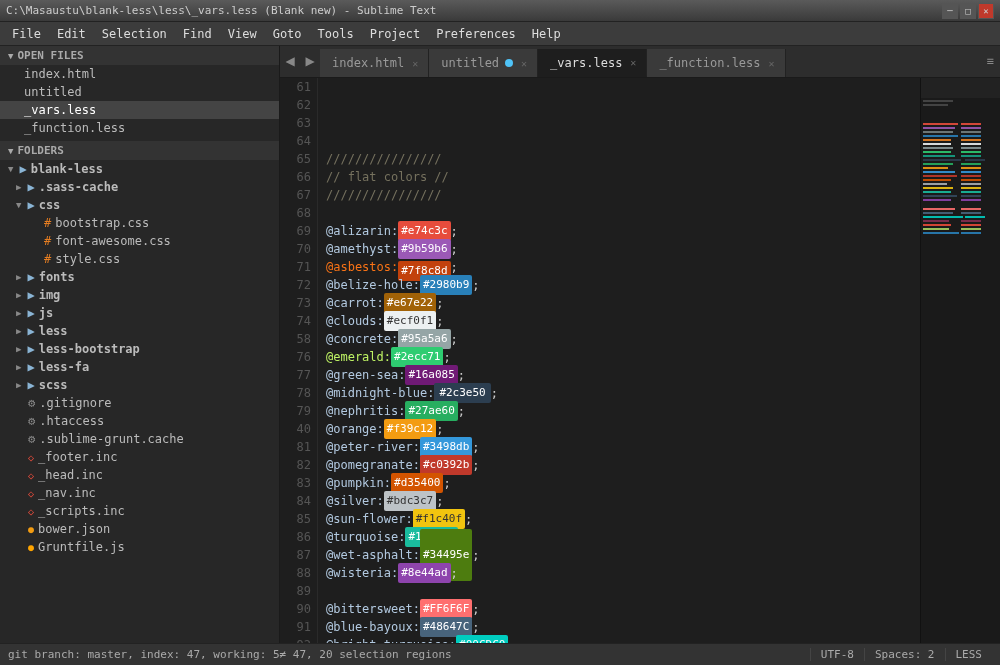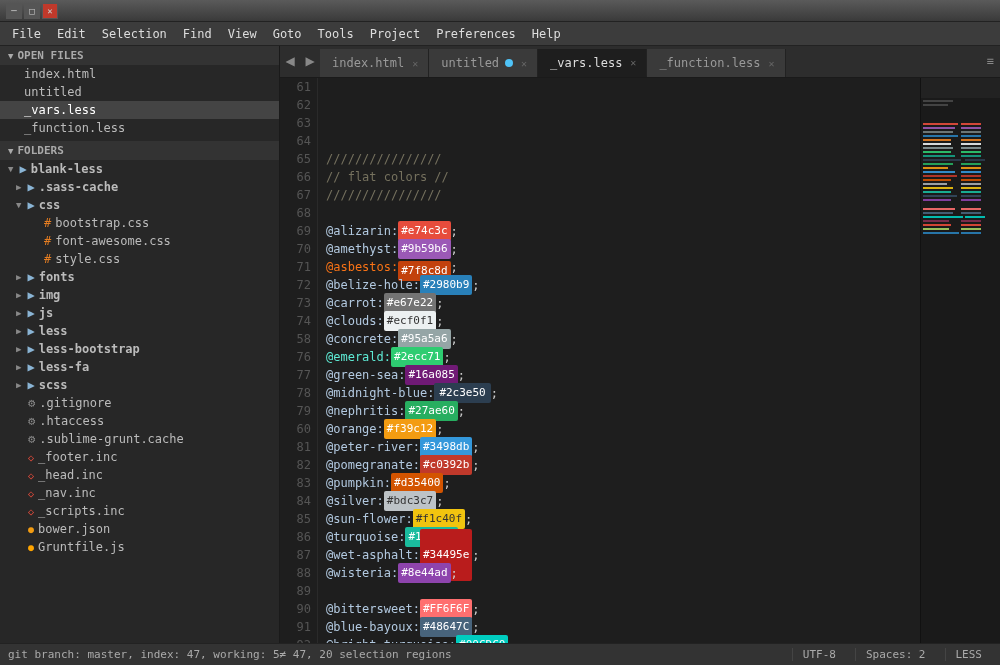--- a/index.html
+++ b/index.html
@@ -166,40 +166,41 @@
     
     #statusbar {
       height: 22px;
       background: #333;
       border-top: 1px solid #222;
       display: flex;
       align-items: center;
       padding: 0 8px;
       font-size: 11px;
       color: #aaa;
-      gap: 9px;
+      gap: 0;
     }
     #statusbar .git-info { flex: 1; }
     #statusbar .status-item { padding: 0 10px; border-left: 1px solid #444; }
 
     .folder-row {
       display: flex; align-items: center; gap: 4px;
       padding: 2px 8px 2px 8px;
       color: #bbb; font-size: 12px; cursor: pointer;
       font-weight: bold;
     }
     .sub-folder { padding-left: 16px; }
 
     .triangleR { color: #888; font-size: 9px; margin-right: 2px; }
     .triangleD { color: #888; font-size: 9px; margin-right: 2px; }
   </style>
 </head>
 <body>
 
 <div id="titlebar">
+  <span style="font-size:11px; color:#ccc; flex:1;">C:\Masaustu\blank-less\less\_vars.less (Blank new) - Sublime Text</span>
   <div class="controls">
     <div class="ctrl-btn min">─</div>
     <div class="ctrl-btn max">□</div>
     <div class="ctrl-btn close">✕</div>
   </div>
 </div>
 
 <div id="menubar">
 <div class="menu-item">File</div>
     <div class="menu-item">Edit</div>
@@ -377,21 +378,21 @@
           <div style="height: 18px; line-height: 18px;">70</div>
           <div style="height: 18px; line-height: 18px;">71</div>
           <div style="height: 18px; line-height: 18px;">72</div>
           <div style="height: 18px; line-height: 18px;">73</div>
           <div style="height: 18px; line-height: 18px;">74</div>
           <div style="height: 18px; line-height: 18px;">58</div>
           <div style="height: 18px; line-height: 18px;">76</div>
           <div style="height: 18px; line-height: 18px;">77</div>
           <div style="height: 18px; line-height: 18px;">78</div>
           <div style="height: 18px; line-height: 18px;">79</div>
-          <div style="height: 18px; line-height: 18px;">60</div>
+          <div style="height: 18px; line-height: 18px;">40</div>
           <div style="height: 18px; line-height: 18px;">81</div>
           <div style="height: 18px; line-height: 18px;">82</div>
           <div style="height: 18px; line-height: 18px;">83</div>
           <div style="height: 18px; line-height: 18px;">84</div>
           <div style="height: 18px; line-height: 18px;">85</div>
           <div style="height: 18px; line-height: 18px;">86</div>
           <div style="height: 18px; line-height: 18px;">87</div>
           <div style="height: 18px; line-height: 18px;">88</div>
           <div style="height: 18px; line-height: 18px;">89</div>
           <div style="height: 18px; line-height: 18px;">90</div>
@@ -404,35 +405,35 @@
           <div class="code-line">&nbsp;</div>
           <div class="code-line">&nbsp;</div>
           <div class="code-line"><span class="comment">////////////////</span></div>
           <div class="code-line"><span class="comment">// flat colors //</span></div>
           <div class="code-line"><span class="comment">////////////////</span></div>
           <div class="code-line">&nbsp;</div>
           <div class="code-line"><span class="var-name" style="color: rgb(178, 201, 224);">@alizarin:</span>    <span class="color-val" style="background-color: rgb(231, 76, 60); color: rgb(255, 255, 255); padding: 1px 3px; border-radius: 2px;">#e74c3c</span>;</div>
           <div class="code-line"><span class="var-name" style="color: rgb(178, 201, 224);">@amethyst:</span>    <span class="color-val" style="background-color: rgb(155, 89, 182); color: rgb(255, 255, 255); padding: 1px 3px; border-radius: 2px;">#9b59b6</span>;</div>
           <div class="code-line"><span class="var-name" style="color: #f97316;">@asbestos:</span>    <span class="color-val" style="background-color: #c2410c; color: rgb(255, 255, 255); padding: 1px 3px; border-radius: 2px; margin-top: 8px;">#7f8c8d</span>;</div>
           <div class="code-line"><span class="var-name" style="color: rgb(178, 201, 224);">@belize-hole:</span>    <span class="color-val" style="background-color: rgb(41, 128, 185); color: rgb(255, 255, 255); padding: 1px 3px; border-radius: 2px;">#2980b9</span>;</div>
-          <div class="code-line"><span class="var-name" style="color: rgb(178, 201, 224);">@carrot:</span>    <span class="color-val" style="background-color: #737373; color: rgb(255, 255, 255); padding: 1px 3px; border-radius: 2px;">#e67e22</span>;</div>
+          <div class="code-line"><span class="var-name" style="color: rgb(178, 201, 224);">@carrot:</span>    <span class="color-val" style="background-color: #a16207; color: rgb(255, 255, 255); padding: 1px 3px; border-radius: 2px;">#e67e22</span>;</div>
           <div class="code-line"><span class="var-name" style="color: rgb(178, 201, 224);">@clouds:</span>    <span class="color-val" style="background-color: rgb(236, 240, 241); color: rgb(51, 51, 51); padding: 1px 3px; border-radius: 2px;">#ecf0f1</span>;</div>
           <div class="code-line"><span class="var-name" style="color: rgb(178, 201, 224);">@concrete:</span>    <span class="color-val" style="background-color: rgb(149, 165, 166); color: rgb(255, 255, 255); padding: 1px 3px; border-radius: 2px;">#95a5a6</span>;</div>
-          <div class="code-line"><span class="var-name" style="color: #5eead4;">@emerald:</span>    <span class="color-val" style="background-color: rgb(46, 204, 113); color: rgb(255, 255, 255); padding: 1px 3px; border-radius: 2px;">#2ecc71</span>;</div>
+          <div class="code-line"><span class="var-name" style="color: #bef264;">@emerald:</span>    <span class="color-val" style="background-color: rgb(46, 204, 113); color: rgb(255, 255, 255); padding: 1px 3px; border-radius: 2px;">#2ecc71</span>;</div>
           <div class="code-line"><span class="var-name" style="color: rgb(178, 201, 224);">@green-sea:</span>    <span class="color-val" style="background-color: #701a75; color: rgb(255, 255, 255); padding: 1px 3px; border-radius: 2px;">#16a085</span>;</div>
           <div class="code-line"><span class="var-name" style="color: rgb(178, 201, 224);">@midnight-blue:</span>    <span class="color-val" style="background-color: rgb(44, 62, 80); color: rgb(255, 255, 255); padding: 1px 5px; border-radius: 2px;">#2c3e50</span>;</div>
           <div class="code-line"><span class="var-name" style="color: rgb(178, 201, 224);">@nephritis:</span>    <span class="color-val" style="background-color: rgb(39, 174, 96); color: rgb(255, 255, 255); padding: 1px 3px; border-radius: 2px;">#27ae60</span>;</div>
           <div class="code-line"><span class="var-name" style="color: rgb(178, 201, 224);">@orange:</span>    <span class="color-val" style="background-color: rgb(243, 156, 18); color: rgb(255, 255, 255); padding: 1px 3px; border-radius: 2px;">#f39c12</span>;</div>
           <div class="code-line"><span class="var-name" style="color: rgb(178, 201, 224);">@peter-river:</span>    <span class="color-val" style="background-color: rgb(52, 152, 219); color: rgb(255, 255, 255); padding: 1px 3px; border-radius: 2px;">#3498db</span>;</div>
           <div class="code-line"><span class="var-name" style="color: rgb(178, 201, 224);">@pomegranate:</span>    <span class="color-val" style="background-color: rgb(192, 57, 43); color: rgb(255, 255, 255); padding: 1px 3px; border-radius: 2px;">#c0392b</span>;</div>
           <div class="code-line"><span class="var-name" style="color: rgb(178, 201, 224);">@pumpkin:</span>    <span class="color-val" style="background-color: rgb(211, 84, 0); color: rgb(255, 255, 255); padding: 1px 3px; border-radius: 2px;">#d35400</span>;</div>
           <div class="code-line"><span class="var-name" style="color: rgb(178, 201, 224);">@silver:</span>    <span class="color-val" style="background-color: rgb(189, 195, 199); color: rgb(51, 51, 51); padding: 1px 3px; border-radius: 2px;">#bdc3c7</span>;</div>
           <div class="code-line"><span class="var-name" style="color: rgb(178, 201, 224);">@sun-flower:</span>    <span class="color-val" style="background-color: rgb(241, 196, 15); color: rgb(51, 51, 51); padding: 1px 3px; border-radius: 2px;">#f1c40f</span>;</div>
           <div class="code-line"><span class="var-name" style="color: rgb(178, 201, 224);">@turquoise:</span>    <span class="color-val" style="background-color: rgb(26, 188, 158); color: rgb(255, 255, 255); padding: 1px 3px; border-radius: 2px;">#1abc9e</span>;</div>
-          <div class="code-line"><span class="var-name" style="color: rgb(178, 201, 224);">@wet-asphalt:</span>    <span class="color-val" style="background-color: #b91c1c; color: rgb(255, 255, 255); padding: 17px 3px; border-radius: 2px;">#34495e</span>;</div>
+          <div class="code-line"><span class="var-name" style="color: rgb(178, 201, 224);">@wet-asphalt:</span>    <span class="color-val" style="background-color: #4d7c0f; color: rgb(255, 255, 255); padding: 17px 3px; border-radius: 2px;">#34495e</span>;</div>
           <div class="code-line"><span class="var-name" style="color: rgb(178, 201, 224);">@wisteria:</span>    <span class="color-val" style="background-color: rgb(142, 68, 173); color: rgb(255, 255, 255); padding: 1px 3px; border-radius: 2px;">#8e44ad</span>;</div>
           <div class="code-line">&nbsp;</div>
           <div class="code-line"><span class="var-name" style="color: rgb(178, 201, 224);">@bittersweet:</span>    <span class="color-val" style="background-color: rgb(255, 111, 111); color: rgb(255, 255, 255); padding: 1px 3px; border-radius: 2px;">#FF6F6F</span>;</div>
           <div class="code-line"><span class="var-name" style="color: rgb(178, 201, 224);">@blue-bayoux:</span>    <span class="color-val" style="background-color: rgb(72, 100, 124); color: rgb(255, 255, 255); padding: 1px 3px; border-radius: 2px;">#48647C</span>;</div>
           <div class="code-line"><span class="var-name" style="color: rgb(178, 201, 224);">@bright-turquoise:</span>    <span class="color-val" style="background-color: rgb(0, 205, 192); color: rgb(255, 255, 255); padding: 1px 3px; border-radius: 2px;">#00CDC0</span>;</div>
         </div>
       <div id="minimap">
         <svg width="80" height="580">
           <rect width="80" height="580" fill="#1a1a1a"></rect>
 

